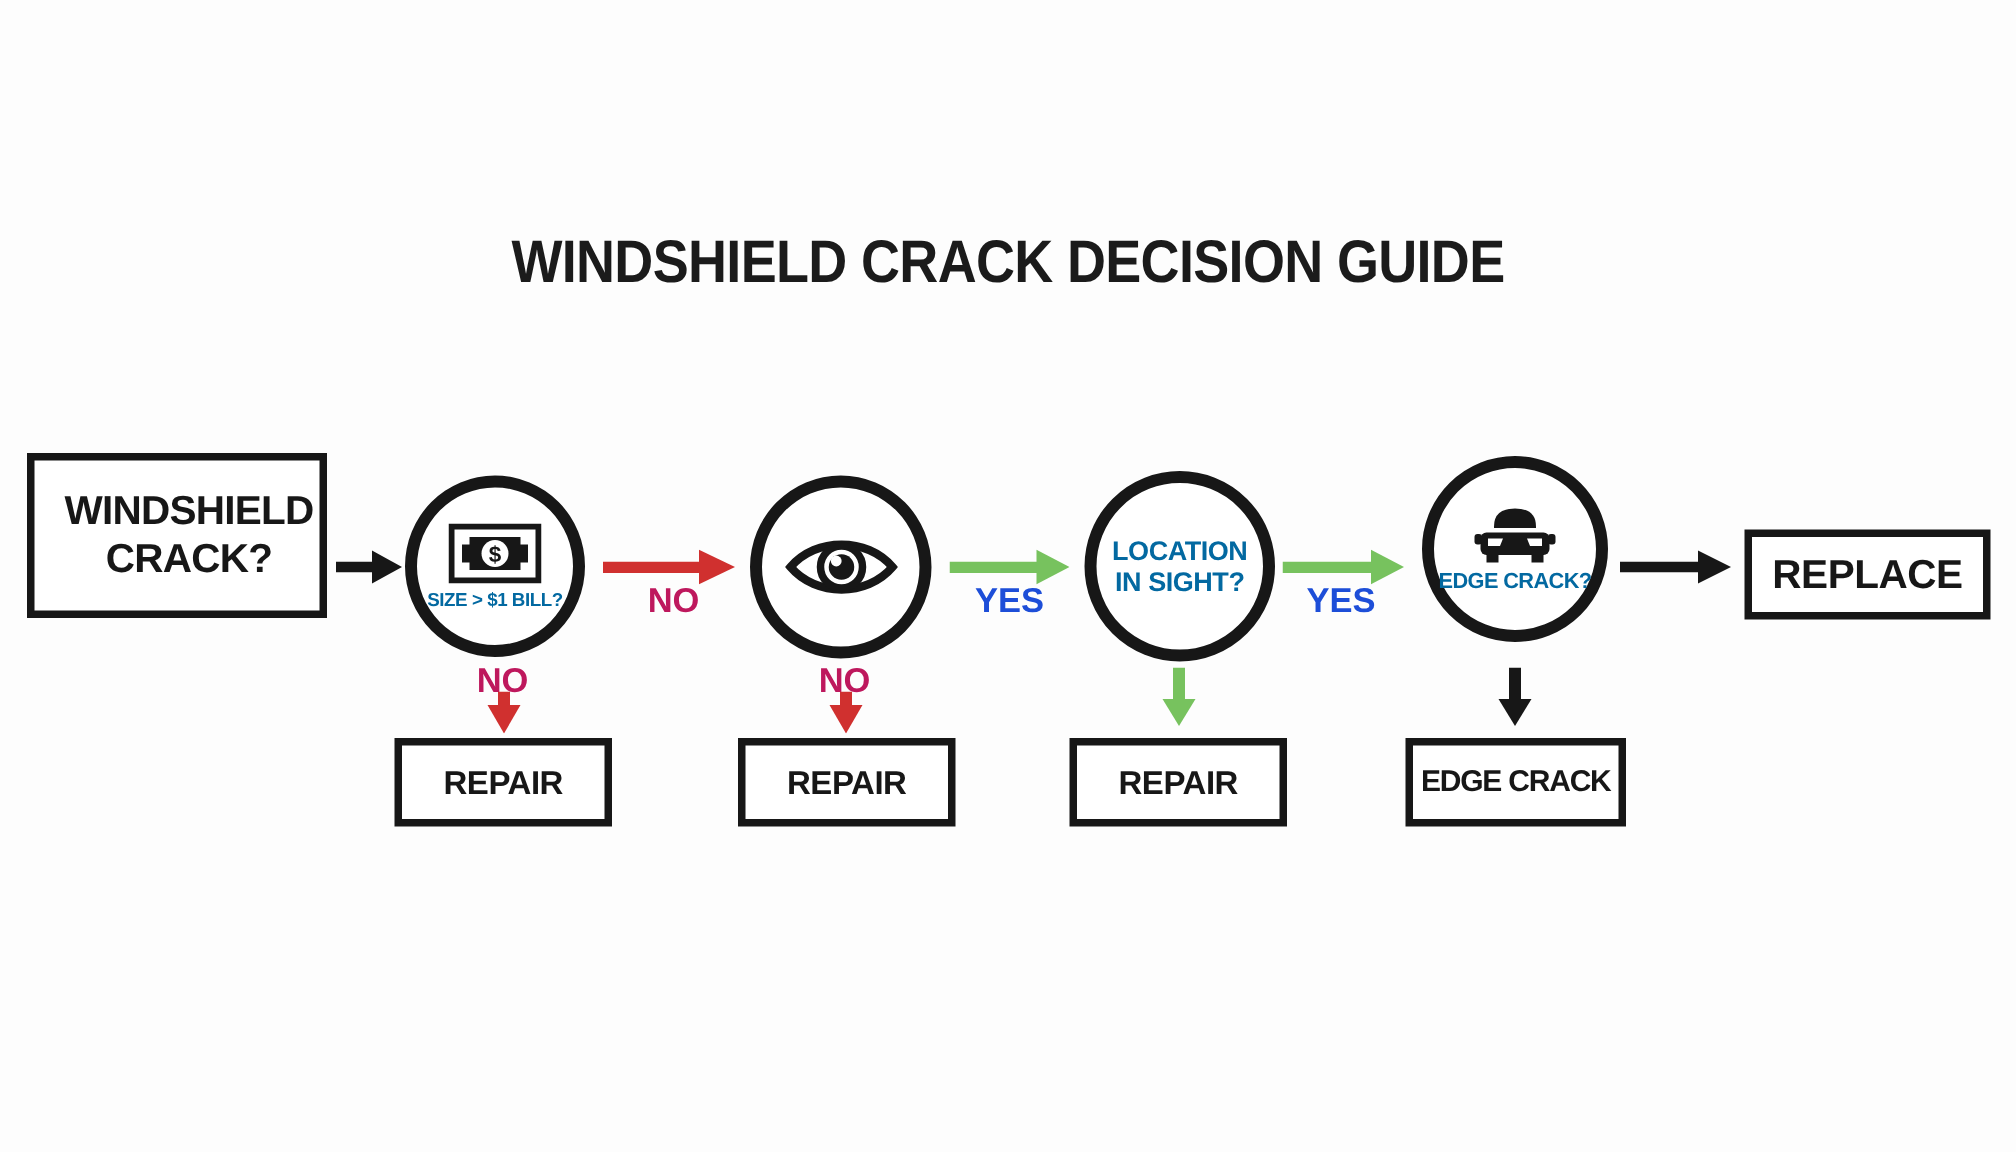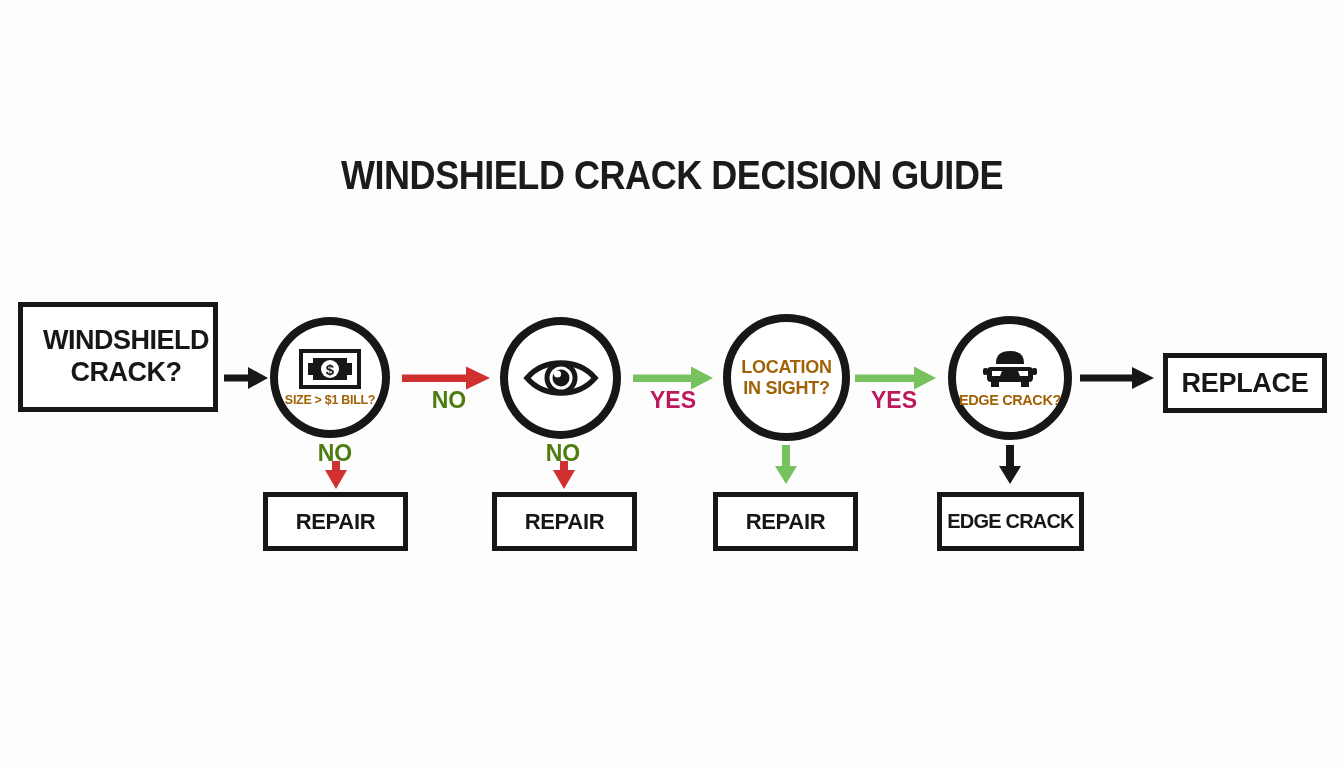--- a/index.html
+++ b/index.html
@@ -63,41 +63,41 @@
     border-radius: 50%;
     display: flex;
     flex-direction: column;
     align-items: center;
     justify-content: center;
     text-align: center;
   }
   .node-1 { left: 270px; top: 317px; width: 120px; height: 121px; }
   .node-2 { left: 500px; top: 317px; width: 121px; height: 122px; }
   .node-3 { left: 723px; top: 314px; width: 127px; height: 127px; }
-  .node-4 { left: 948px; top: 316px; width: 124px; height: 124px; }
+  .node-4 { left: 948px; top: 304px; width: 124px; height: 124px; }
   .node-label {
     font-weight: 800;
-    color: #a16207;
+    color: #0369a1;
     white-space: pre-line;
     line-height: 1.12;
   }
   .node-1 .node-label { font-size: 12.5px; letter-spacing: -0.3px; margin-top: 4px; white-space: nowrap; }
   .node-3 .node-label { font-size: 18px; letter-spacing: -0.3px; }
   .node-4 .node-label { font-size: 14.5px; letter-spacing: -0.4px; margin-top: 4px; white-space: nowrap; }
 
   .edge-label {
     position: absolute;
     width: 60px;
     text-align: center;
     font-size: 23px;
     font-weight: 800;
     letter-spacing: 0;
   }
-  .lbl-red { color: #4d7c0f; }
-  .lbl-green { color: #be185d; }
+  .lbl-red { color: #be185d; }
+  .lbl-green { color: #1d4ed8; }
 
   .arrow { position: absolute; display: block; }
 </style>
 </head>
 <body>
 
 <div class="canvas">
 
   <div class="title">WINDSHIELD CRACK DECISION GUIDE</div>
 

